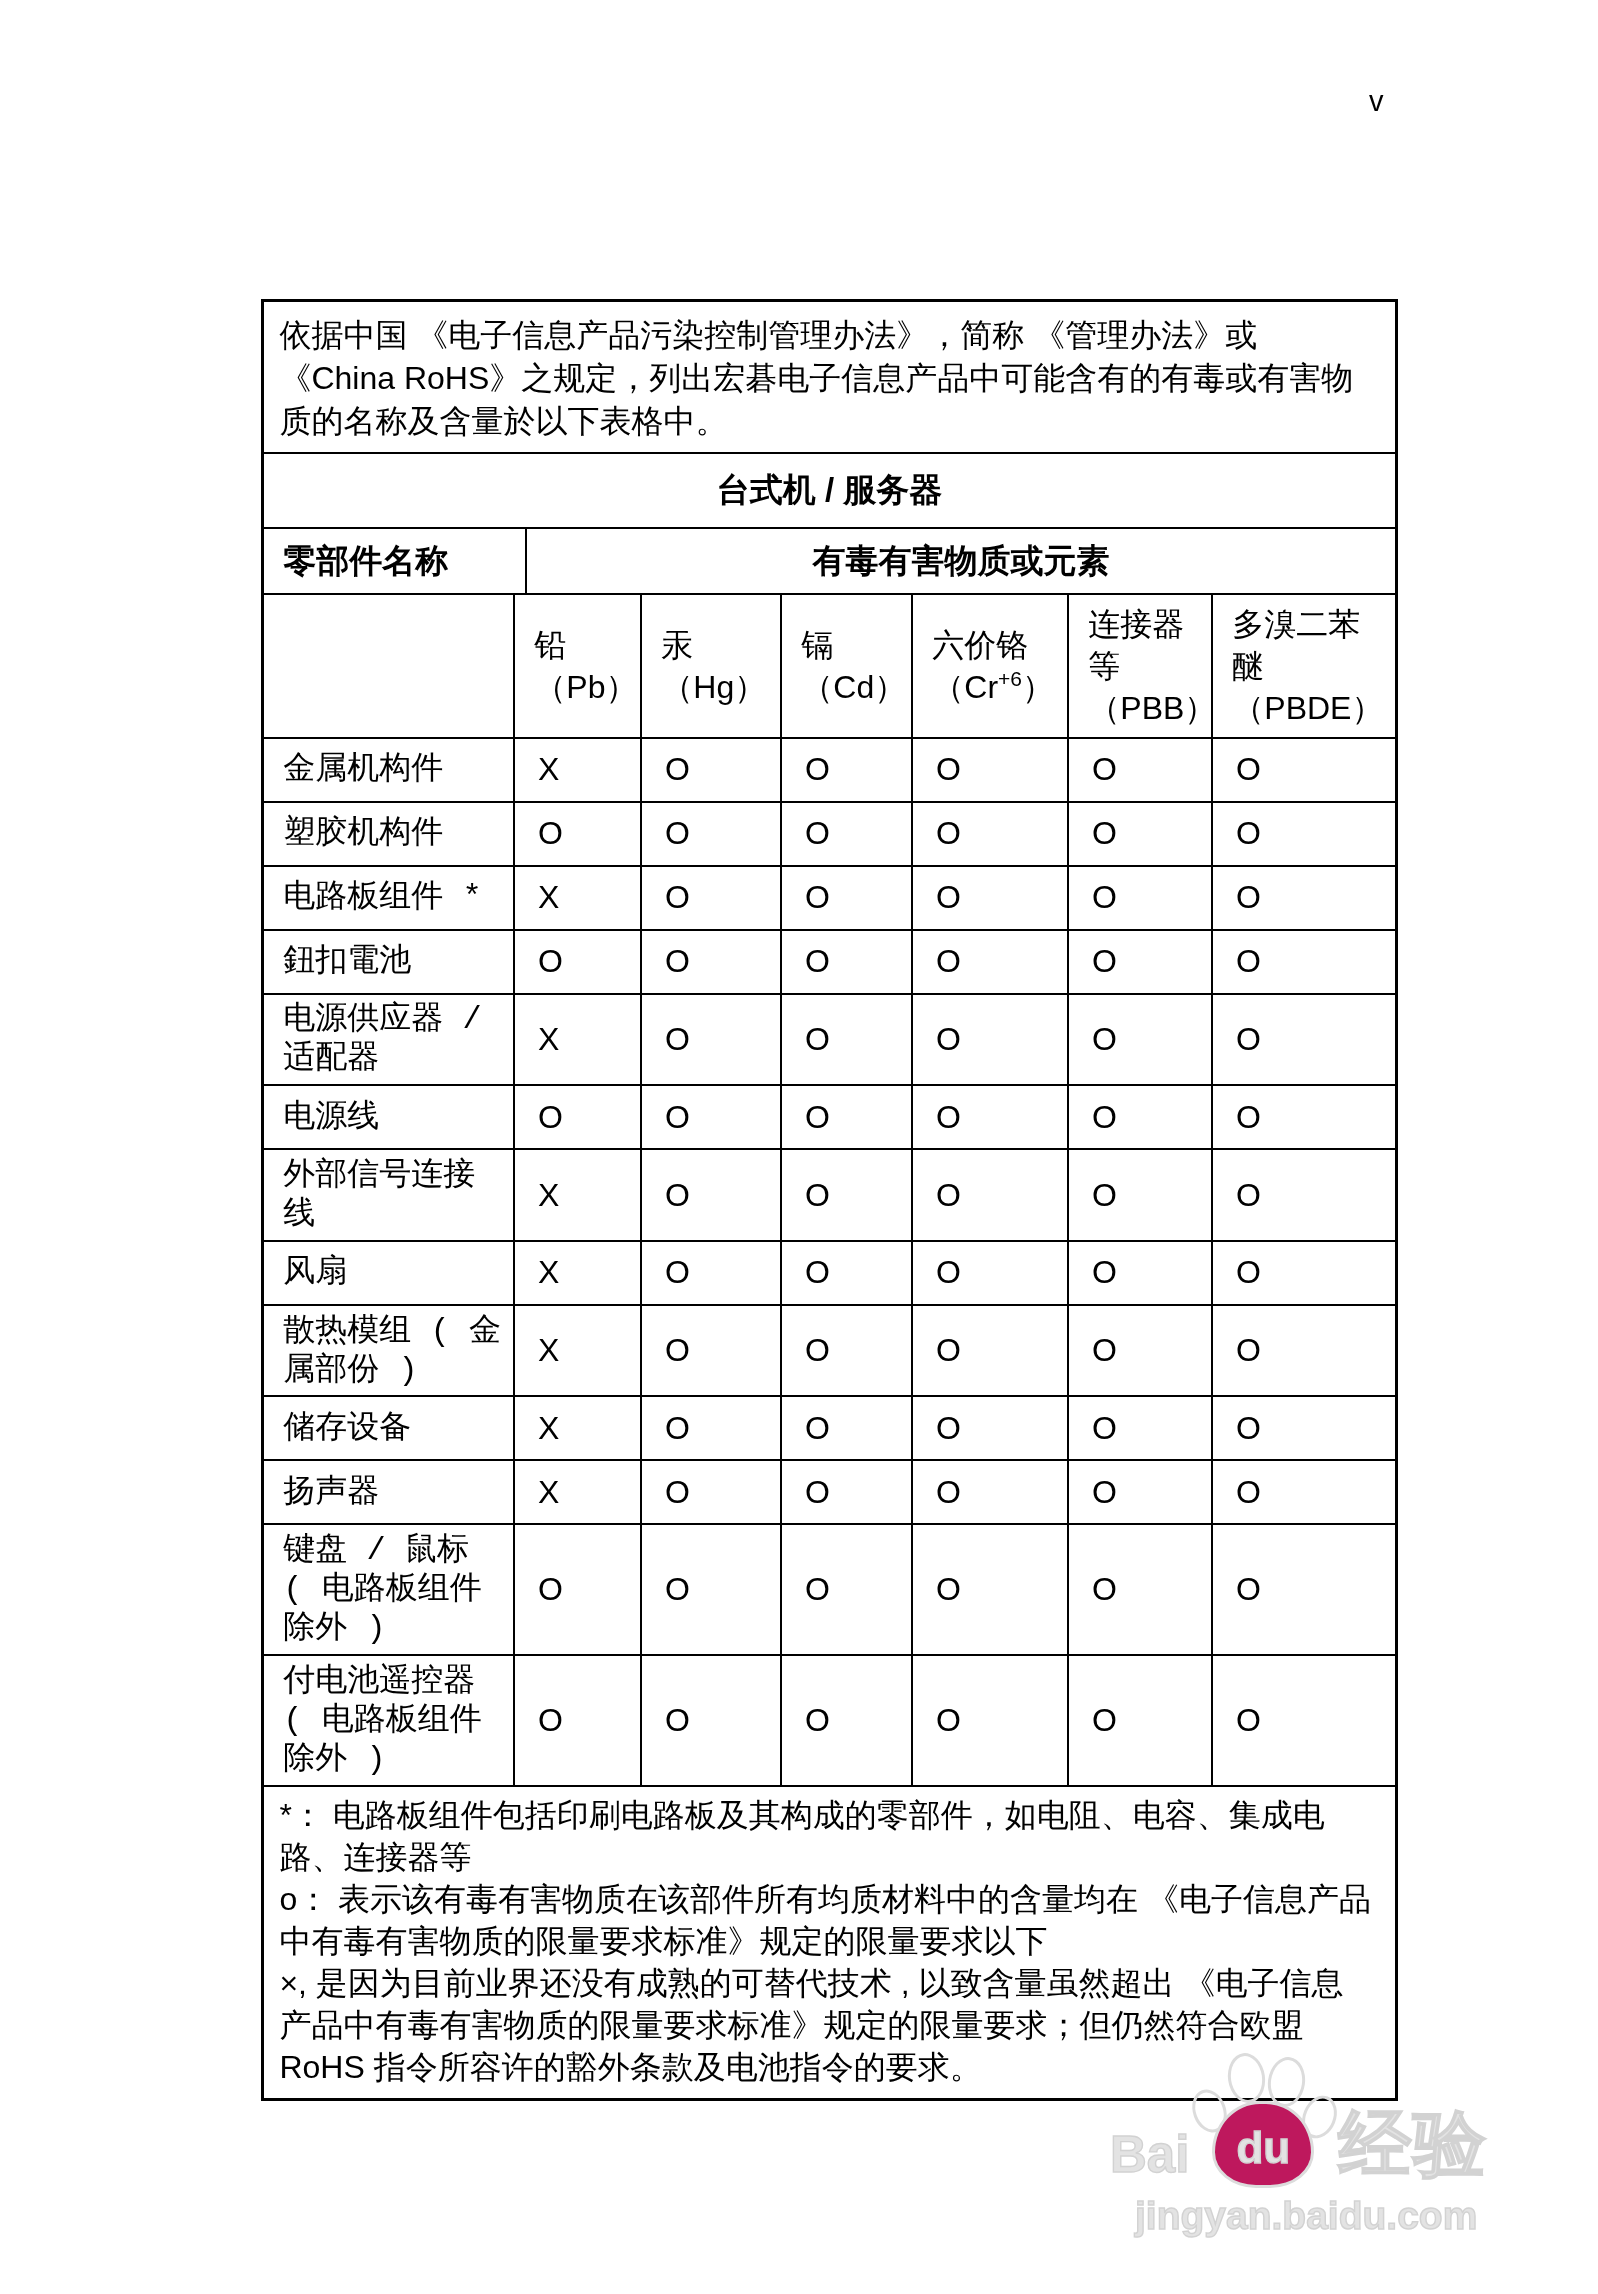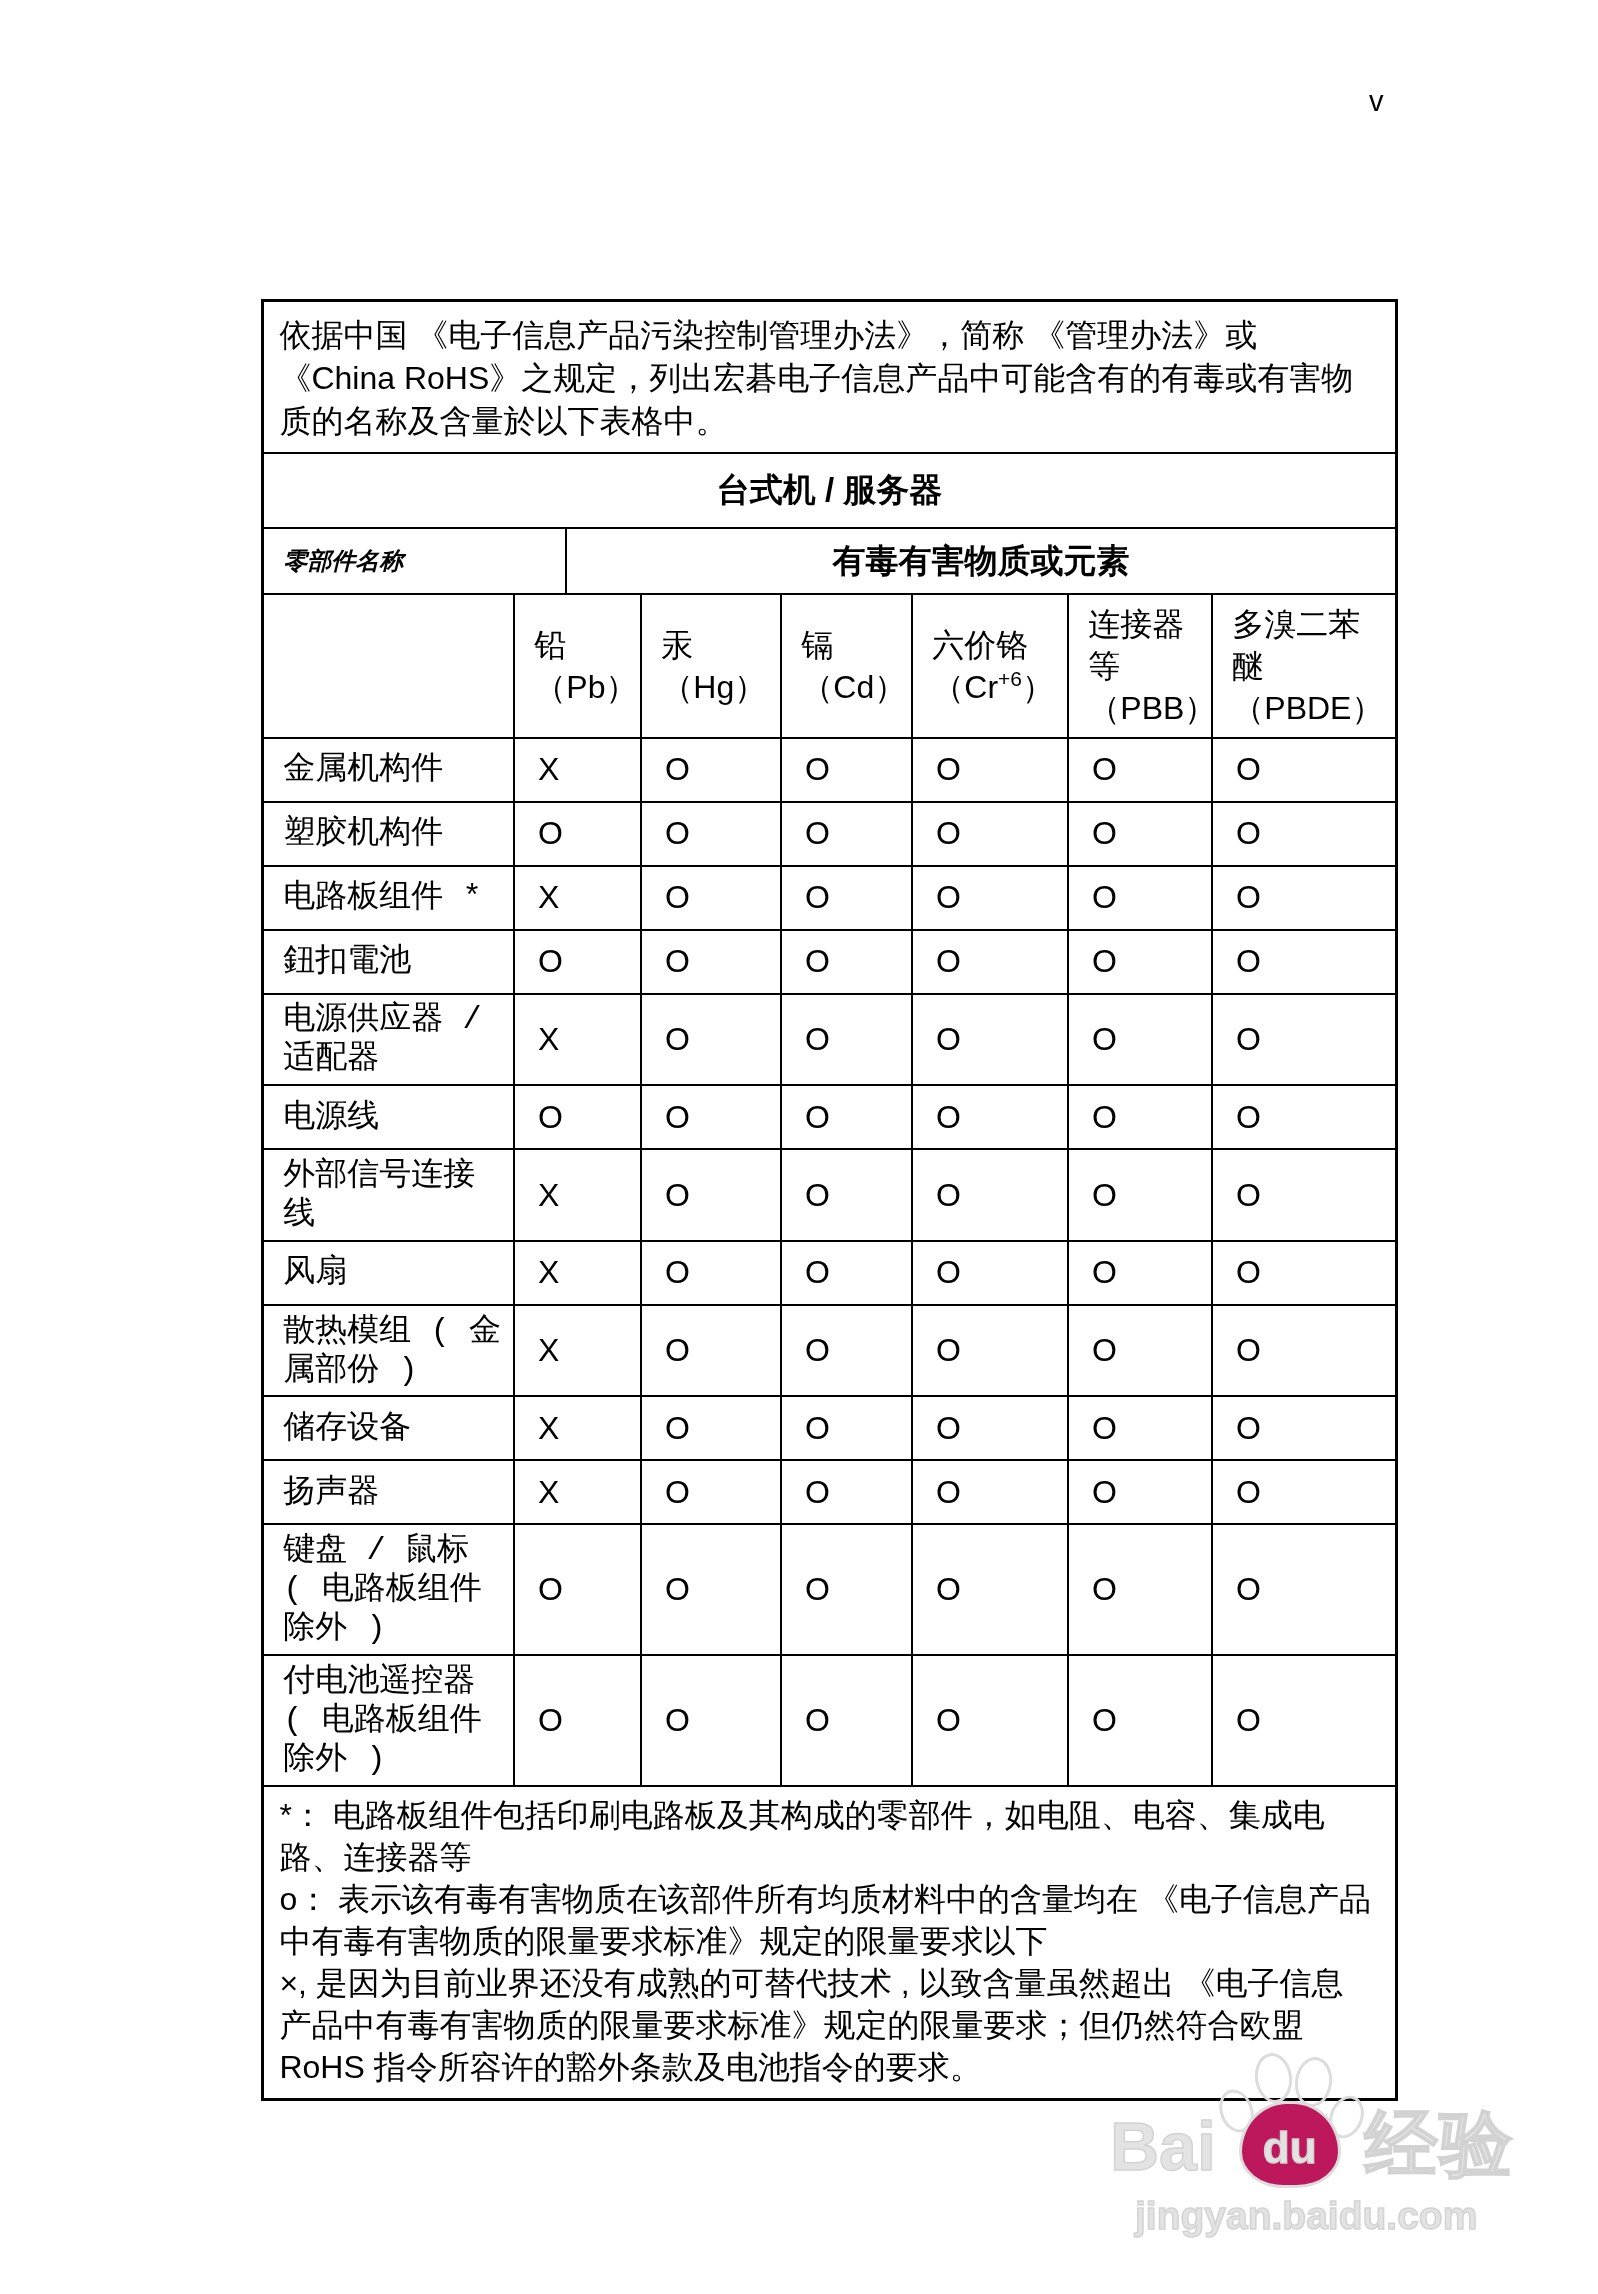--- a/index.html
+++ b/index.html
@@ -29,23 +29,23 @@
     padding: 11.6px 15.4px 9.7px 15.4px;
     min-height: 141px; box-sizing: border-box;
   }
   .title-row {
     text-align: center; font-weight: 700; font-size: 33px;
     min-height: 75px; display: flex; align-items: center; justify-content: center;
     box-sizing: border-box;
   }
   .hdr-row { min-height: 64px; }
   .hdr-c0 {
-    width: 301px; box-sizing: border-box; flex: none;
+    width: 261px; box-sizing: border-box; flex: none;
     display: flex; align-items: center;
-    padding-left: 19.3px; font-weight: 700; font-size: 24px; font-style: italic;
+    padding-left: 19.3px; font-weight: 700; font-size: 33px;
   }
   .hdr-span {
     flex: 1; border-left: 2.9px solid #000; box-sizing: border-box;
     display: flex; align-items: center; justify-content: center;
     font-weight: 700; font-size: 33px;
   }
   .sub-row { min-height: 129px; }
   .td { box-sizing: border-box; }
   .c0 { width: 249px; flex: none; font-family: Liberation Mono, monospace; }
   .c1 { width: 127px; flex: none; border-left: 2.9px solid #000; }
@@ -77,21 +77,21 @@
     min-height: 290px; box-sizing: border-box;
   }
   .note { margin: 0; }
   
   .watermark {
     position: absolute; left: 1110px; top: 2047px; width: 425px;
     color: #e3e3e3;
     -webkit-text-stroke: 1.4px #d2d2d2;
   }
   .wm-logo-row { display: flex; align-items: flex-end; justify-content: flex-start; }
-  .wm-bai { font-size: 68px; font-weight: 700; line-height: 1; text-align: right; }
+  .wm-bai { font-size: 51px; font-weight: 700; line-height: 1; text-align: right; }
   .wm-paw { position: relative; width: 145px; height: 145px; flex: none; margin: 0 1.9px -11.6px 1.9px; }
   .toe { position: absolute; border: 3.9px solid #dcdcdc; border-radius: 50%; background: transparent; box-sizing: border-box; }
   .toe1 { width: 33px; height: 44px; left: 1.9px;  top: 42px; transform: rotate(-20deg); }
   .toe2 { width: 37px; height: 50px; left: 37px; top: 5.8px;  transform: rotate(-8deg); }
   .toe3 { width: 37px; height: 50px; left: 77px; top: 9.7px; transform: rotate(8deg); }
   .toe4 { width: 33px; height: 44px; left: 112px;top: 48px; transform: rotate(22deg); }
   .pad {
     position: absolute; left: 21px; top: 54px; width: 102px; height: 87px;
     border: 3.9px solid #dcdcdc; box-sizing: border-box; background: #be185d;
     border-radius: 48% 48% 44% 44% / 60% 60% 42% 42%;

